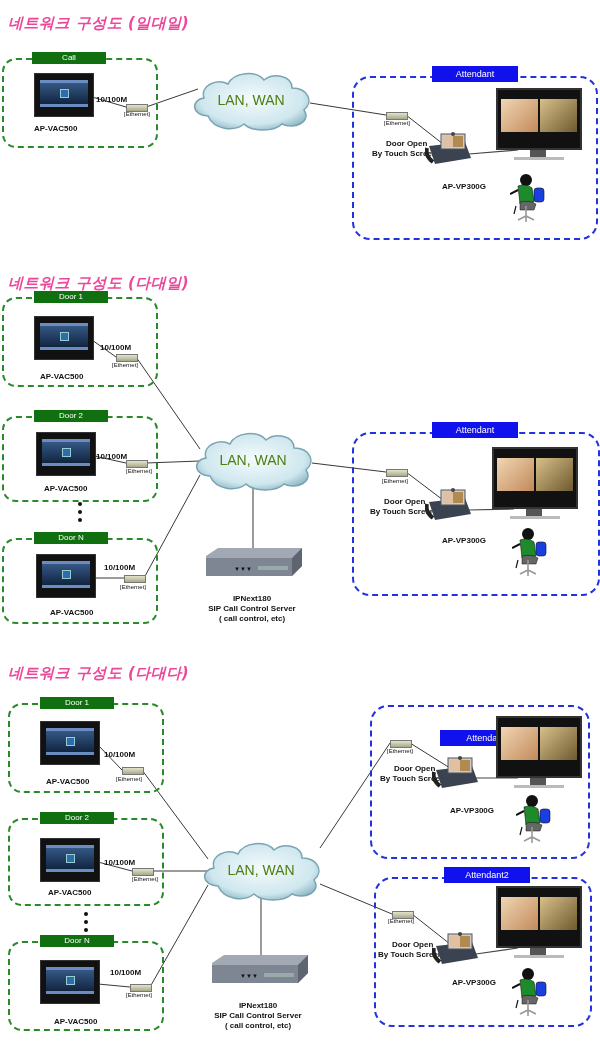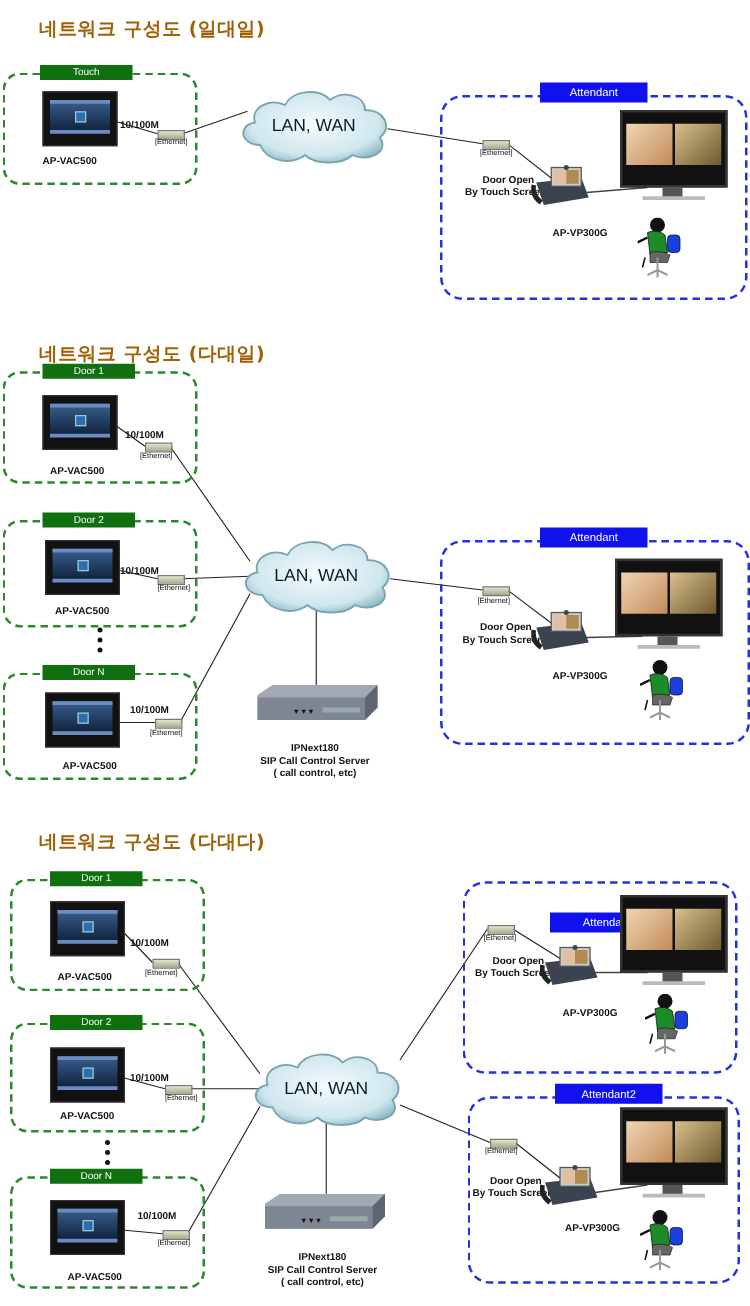--- a/index.html
+++ b/index.html
@@ -1,31 +1,31 @@
 <!DOCTYPE html>
 <html><head>
 <meta charset="utf-8">
 <style>
   html,body{margin:0;padding:0;background:#fff;}
   body{width:600px;height:1045px;position:relative;overflow:hidden;font-family:"Liberation Sans",sans-serif;}
-  .section-title{position:absolute;left:8px;color:#a16207;font-size:15px;font-weight:bold;font-family:"DejaVu Sans",sans-serif;letter-spacing:0.5px;margin-left:23px;}
+  .section-title{position:absolute;left:8px;color:#ec4899;font-size:15px;font-style:italic;font-weight:bold;font-family:"DejaVu Sans",sans-serif;letter-spacing:0.5px;}
   .door-box{position:absolute;border:2px dashed #2a8a2a;border-radius:14px;}
   .door-tag{position:absolute;background:#107010;color:#fff;font-size:8px;text-align:center;height:12px;line-height:12px;}
   .att-box{position:absolute;border:2px dashed #2233dd;border-radius:18px;}
   .att-tag{position:absolute;background:#1111ee;color:#fff;font-size:9px;text-align:center;height:16px;line-height:16px;}
   .panel{position:absolute;width:58px;height:42px;background:#111;border:1px solid #333;}
   .panel .scr{position:absolute;left:5px;top:6px;width:48px;height:27px;background:linear-gradient(#3a5f8f,#0c1d36);}
   .panel .bar{position:absolute;left:5px;top:6px;width:48px;height:3px;background:#6a8cc0;}
   .panel .bar2{position:absolute;left:5px;top:30px;width:48px;height:3px;background:#6a8cc0;}
   .panel .ic{position:absolute;left:25px;top:15px;width:7px;height:7px;background:#2e6cb0;border:1px solid #9cc;}
   .lbl{position:absolute;font-size:8px;font-weight:bold;color:#111;white-space:nowrap;}
   .eth-lbl{position:absolute;font-size:6px;color:#111;white-space:nowrap;}
   .sw{position:absolute;width:20px;height:6px;background:linear-gradient(#e4e4cc,#a8a88c);border:1px solid #777;}
   .cloud{position:absolute;}
-  .cloud-text{position:absolute;font-size:14px;color:#0f172a;text-align:center;width:100%;}
+  .cloud-text{position:absolute;font-size:14px;color:#4d7c0f;text-align:center;width:100%;}
   .monitor{position:absolute;width:82px;height:58px;background:#111;border:2px solid #333;}
   .monitor .vid1{position:absolute;left:3px;top:9px;width:37px;height:33px;background:linear-gradient(135deg,#f0d6b4,#c28a5a);}
   .monitor .vid2{position:absolute;left:42px;top:9px;width:37px;height:33px;background:linear-gradient(135deg,#d8c08a,#6e5a30);}
   .phone{position:absolute;width:44px;height:30px;}
   .server{position:absolute;width:96px;height:24px;}
   .srv-lbl{position:absolute;font-size:8px;font-weight:bold;text-align:center;color:#111;white-space:nowrap;}
   svg.links{position:absolute;left:0;top:0;}
 </style>
 </head>
 <body>
@@ -66,21 +66,21 @@
         <defs>
           <radialGradient id="cg0" cx="50%" cy="45%" r="60%">
             <stop offset="0%" stop-color="#f4fbfc"></stop>
             <stop offset="75%" stop-color="#cfe7ee"></stop>
             <stop offset="100%" stop-color="#8fb9c6"></stop>
           </radialGradient>
         </defs>
         <path d="M22 46 C6 46 4 30 18 28 C14 16 30 8 42 14 C48 2 70 0 78 10 C88 2 106 6 106 18 C122 18 128 32 118 40 C126 52 108 60 96 54 C88 62 66 62 58 54 C48 62 28 60 22 46 Z" fill="url(#cg0)" stroke="#7aa4b2" stroke-width="1.5"></path>
       </svg><div class="cloud-text" style="top: 22px;">LAN, WAN</div></div>
     <div class="door-box" style="left: 2px; top: 58px; width: 152px; height: 86px;"></div>
-    <div class="door-tag" style="left: 32px; top: 52px; width: 74px;">Touch</div>
+    <div class="door-tag" style="left: 32px; top: 52px; width: 74px;">Call</div>
     <div class="panel" style="left: 34px; top: 73px;">
       <div class="scr"></div>
       <div class="bar"></div>
       <div class="bar2"></div>
       <div class="ic"></div>
     </div>
     <div class="lbl" style="left: 34px; top: 124px;">AP-VAC500</div>
     <div class="lbl" style="left: 96px; top: 95px;">10/100M</div>
     <div class="sw" style="left: 126px; top: 104px;"></div>
     <div class="eth-lbl" style="left: 124px; top: 111px;">[Ethernet]</div>

